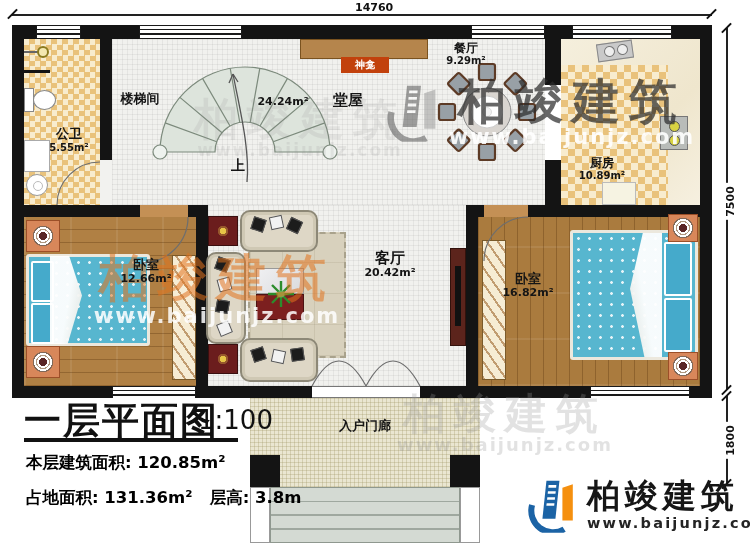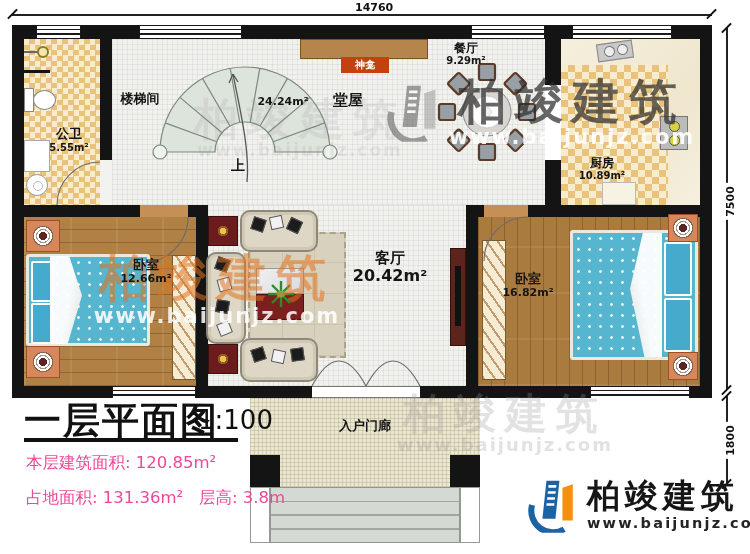--- a/index.html
+++ b/index.html
@@ -55,21 +55,21 @@
          clip-path:polygon(0 0,60% 0,100% 45%,55% 100%,0 100%);opacity:.95;}
   .redtable{position:absolute;background:#6b1d1d;border:1px solid #3a0f0f;box-sizing:border-box;}
   .star{position:absolute;left:50%;top:50%;width:16px;height:16px;transform:translate(-50%,-50%);
         background:radial-gradient(circle,#e7c447 0 3px,rgba(231,196,71,.35) 3px 5px,transparent 5.5px);}
   .wm{position:absolute;text-align:center;font-weight:bold;pointer-events:none;
       display:flex;align-items:center;justify-content:center;gap:8px;}
   .wm .col{display:flex;flex-direction:column;align-items:center;line-height:1.05;}
   .wm .t{letter-spacing:9px;} .wm .u{letter-spacing:2px;}
   .tb-title{position:absolute;font-size:37px;font-weight:bold;color:#111;letter-spacing:2px;}
   .tb-scale{position:absolute;font-size:26px;color:#111;}
-  .tb-row{position:absolute;font-size:16.5px;font-weight:normal;color:#ec4899;white-space:nowrap;}
+  .tb-row{position:absolute;font-size:16.5px;font-weight:bold;color:#000000;white-space:nowrap;}
   .logo-name{font-size:33px;font-weight:900;color:#161616;letter-spacing:5px;line-height:1;}
   .logo-url{font-size:14.5px;font-weight:bold;color:#242424;letter-spacing:2.2px;margin-top:3px;}
 </style>
 </head>
 <body>
 
 <div id="stage">
 
   <div class="checker" style="left:24px;top:39px;width:76px;height:166px;"></div>
   <div class="gridfloor" style="left:112px;top:39px;width:433px;height:166px;"></div>
@@ -295,21 +295,21 @@
   <div class="rlabel" style="left:602px;top:157px;">
     <div class="nm">厨房</div>
     <div class="ar">10.89m²</div>
   </div>
   <div class="rlabel" style="left:146px;top:258px;">
     <div class="nm" style="font-size:13px;">卧室</div>
     <div class="ar" style="font-size:11px;">12.66m²</div>
   </div>
   <div class="rlabel" style="left:390px;top:250px;">
     <div class="nm" style="font-size:15px;">客厅</div>
-    <div class="ar" style="font-size:16px;">20.42m²</div>
+    <div class="ar" style="font-size:11px;">20.42m²</div>
   </div>
   <div class="rlabel" style="left:528px;top:272px;">
     <div class="nm" style="font-size:13px;">卧室</div>
     <div class="ar" style="font-size:11px;">16.82m²</div>
   </div>
   <div class="rlabel" style="left:365px;top:419px;">
     <div class="nm" style="font-size:13px;">入户门廊</div>
   </div>
 
   <div class="dimline" style="left:12px;top:14px;width:700px;height:1.5px;"></div>

